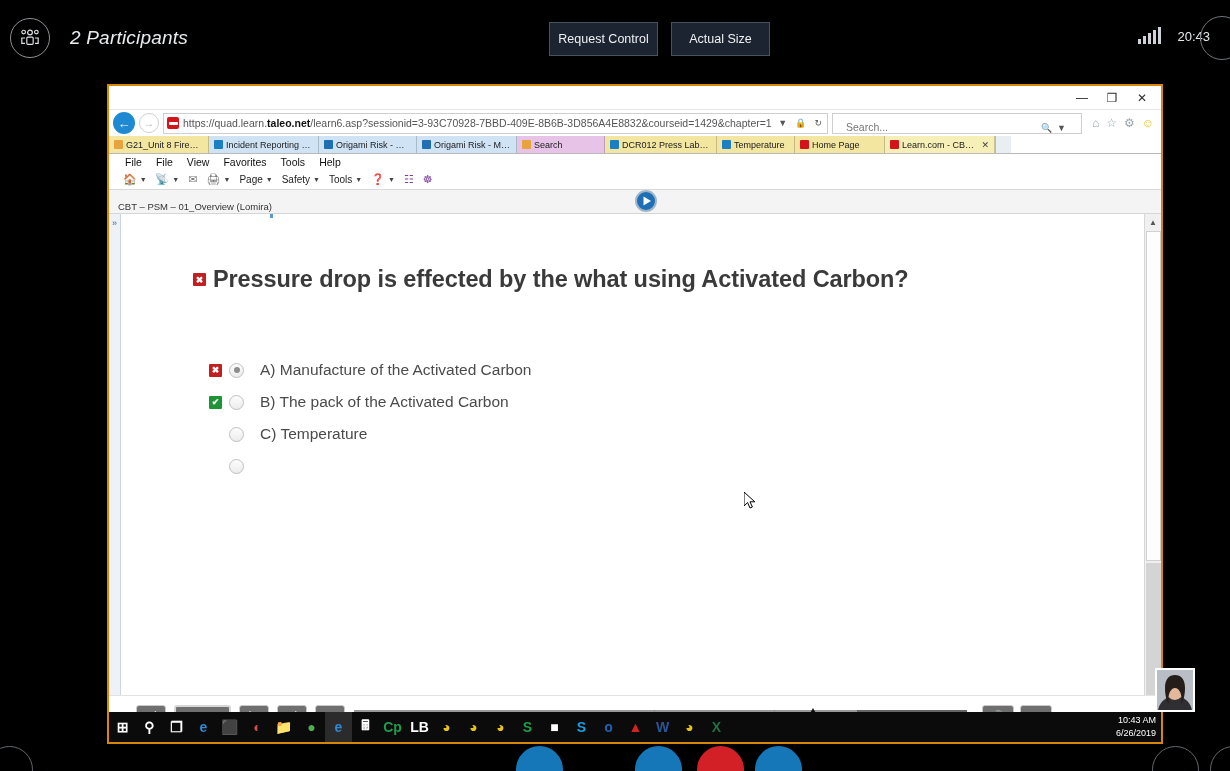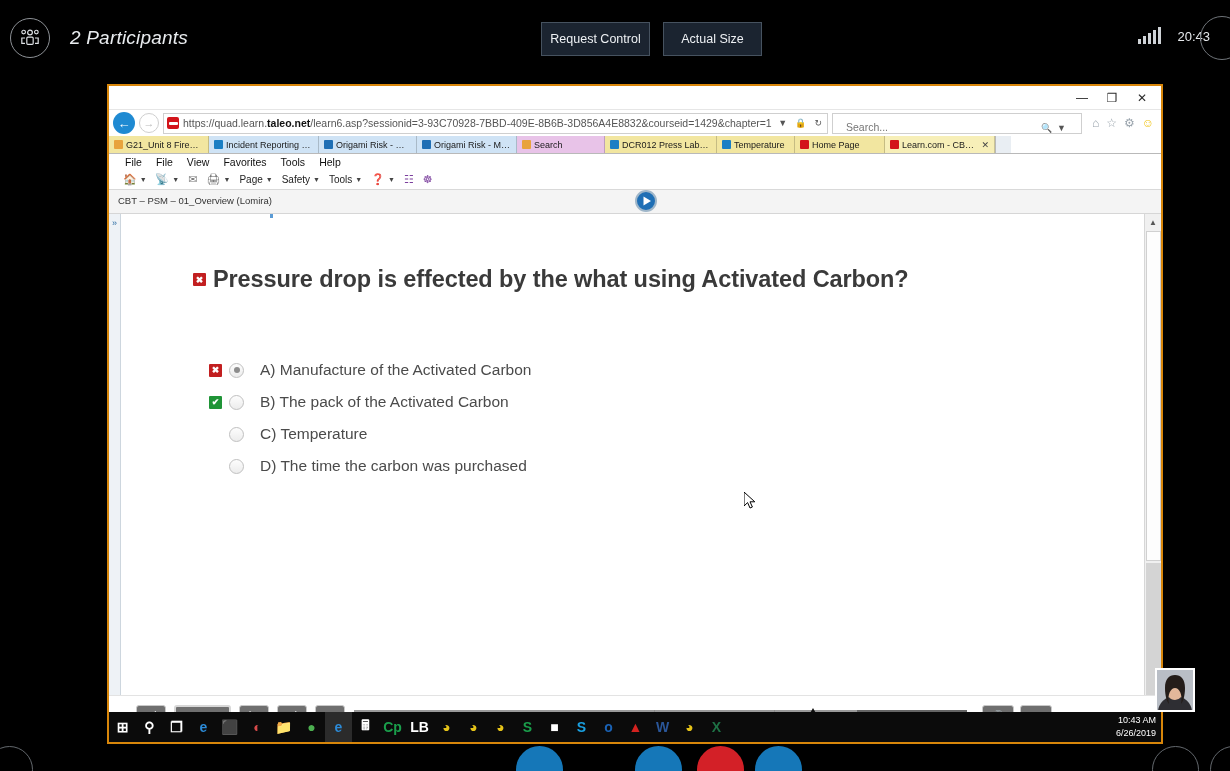--- a/index.html
+++ b/index.html
@@ -12,21 +12,21 @@
   #root { position: relative; width: 1230px; height: 771px; background:#000; }
 
   
   .meet-topbar { position:absolute; left:0; top:0; width:1230px; height:76px; background:#000; }
   .participants-wrap { position:absolute; left:10px; top:18px; display:flex; align-items:center; gap:20px; }
   .part-circle { width:40px; height:40px; border-radius:50%; border:1.5px solid #8d9196;
                  display:flex; align-items:center; justify-content:center; }
   .part-label { color:#e9ecef; font-size:19px; letter-spacing:.2px;font-style:italic; }
   .ctl-btn { position:absolute; top:22px; height:34px; background:#1b2430; border:1px solid #46525f;
              color:#eef1f4; font-size:12.5px; display:flex; align-items:center; justify-content:center;
-             cursor:pointer; }
+             cursor:pointer;margin-left:8px; }
   #btn-request { left:541px; width:109px; }
   #btn-actual  { left:663px; width:99px; }
   .signal { position:absolute; right:69px; top:27px; display:flex; align-items:flex-end; gap:2px; height:17px; }
   .signal i { display:block; width:3px; background:#cfd3d7; }
   .clock-top { position:absolute; right:20px; top:29px; color:#e7eaed; font-size:13px; }
   .topright-circle { position:absolute; right:-14px; top:16px; width:44px; height:44px;
                      border-radius:50%; border:1.5px solid #6f7479; }
 
   
   .shared { position:absolute; left:107px; top:84px; width:1056px; height:660px;
@@ -69,21 +69,21 @@
              font-size:10.5px; color:#111; background:#fff; }
   .menubar span { cursor:pointer; }
   .cmdbar { height:20px; display:flex; align-items:center; gap:9px; padding-left:14px; font-size:10px;
             color:#222; background:#fff; border-bottom:1px solid #d9d9d9; }
   .cmd { display:flex; align-items:center; gap:3px; cursor:pointer; }
   .caret { font-size:7px; color:#444; }
   .cglyph { font-size:11px; }
 
   
   .course-head { height:24px; background:#f4f4f4; border-bottom:1px solid #d6d6d6; position:relative; }
-  .course-title { position:absolute; left:9px; top:5px; font-size:9.5px; color:#333; }
+  .course-title { position:absolute; left:9px; top:11px; font-size:9.5px; color:#333; }
   .course-play { position:absolute; left:526px; top:0px; width:22px; height:22px; }
 
   
   .content { position:relative; height:481px; background:#fff; display:flex; }
   .leftrail { width:12px; background:#eef2f6; border-right:1px solid #cdd6de; padding-top:4px;
               font-size:9px; color:#2b6ca3; text-align:center; cursor:pointer; }
   .slide { position:relative; flex:1; background:#fff; overflow:hidden; }
   .topdot { position:absolute; left:149px; top:0px; width:3px; height:4px; background:#5b9bd5; }
 
   .q-row { position:absolute; left:72px; top:52px; right:40px; display:flex; gap:7px; }
@@ -340,21 +340,20 @@
               <div class="badge good">✔</div>
               <div class="radio"></div>
               <div class="opt-label">B) The pack of the Activated Carbon</div>
             </div>
             <div class="opt">
               <div class="radio"></div>
               <div class="opt-label">C) Temperature</div>
             </div>
             <div class="opt">
               <div class="radio"></div>
-              <div class="opt-label">D) The time the carbon was purchased</div>
             </div>
           </div>
       </div>
 
       <div class="vscroll">
         <div class="vs-arrow">▲</div>
         <div class="vs-thumb"></div>
         <div class="vs-track-dark"></div>
       </div>
     </div>

